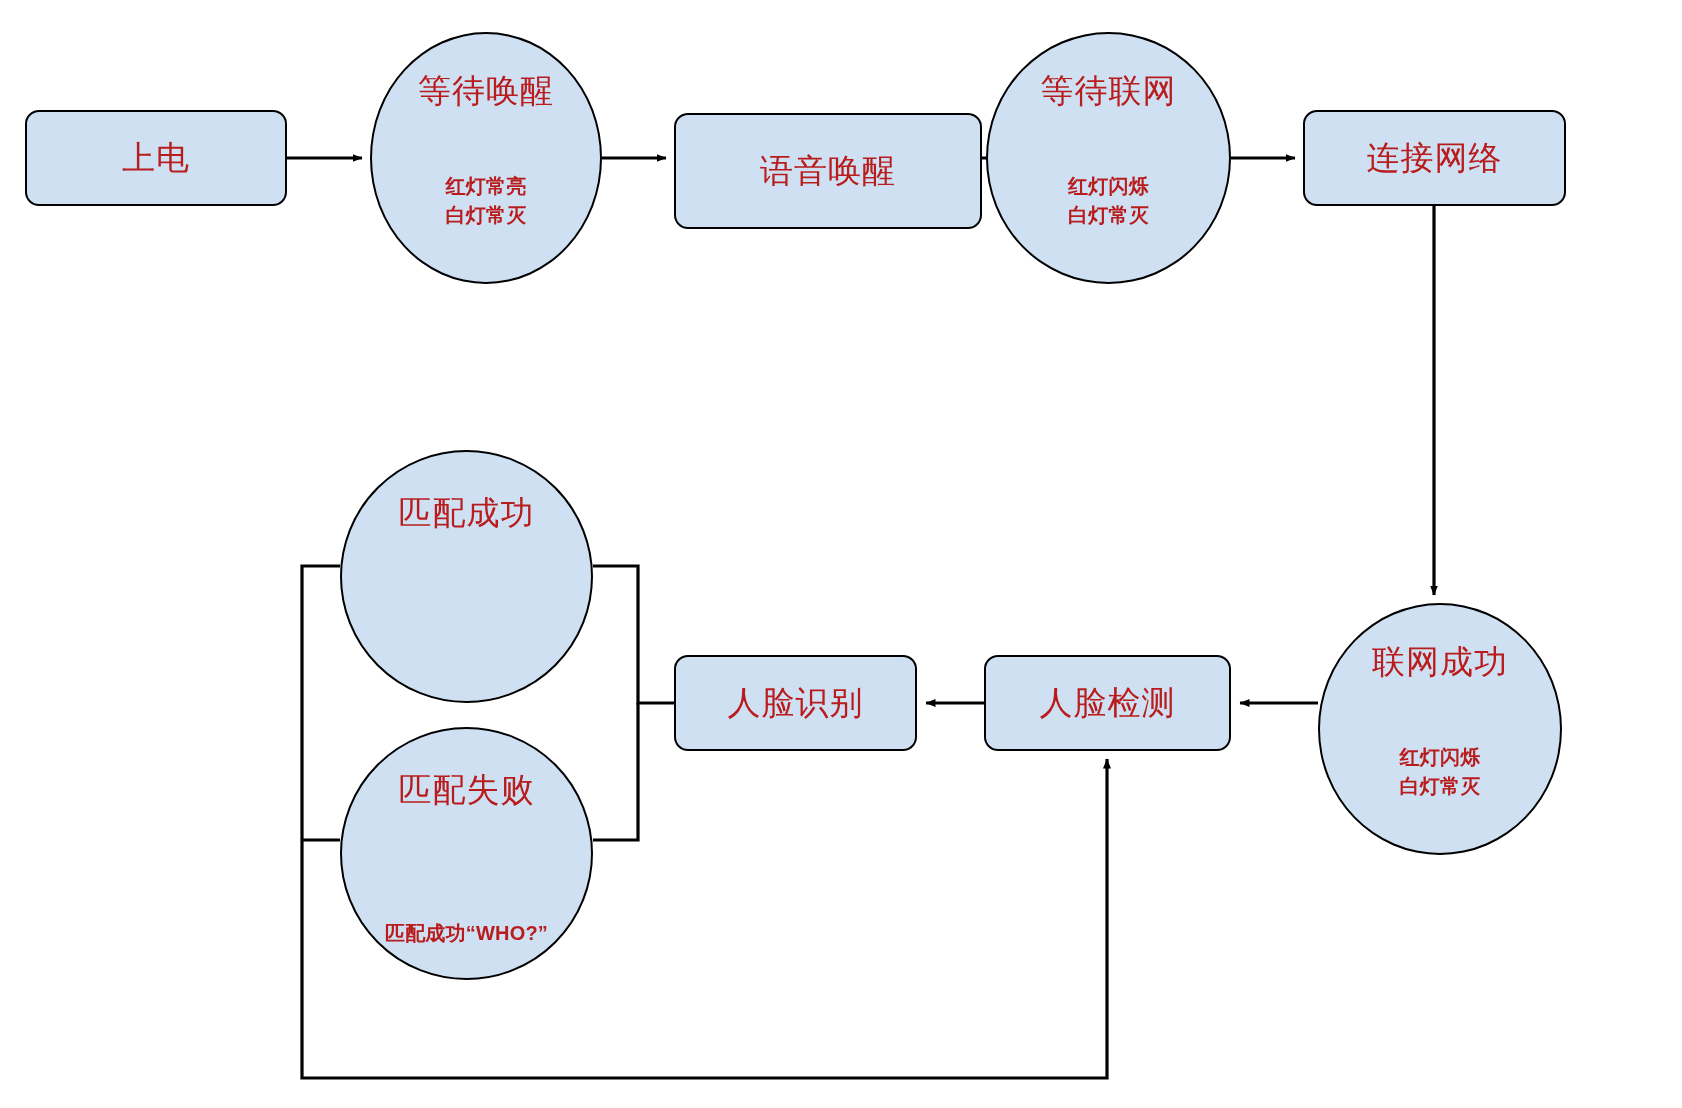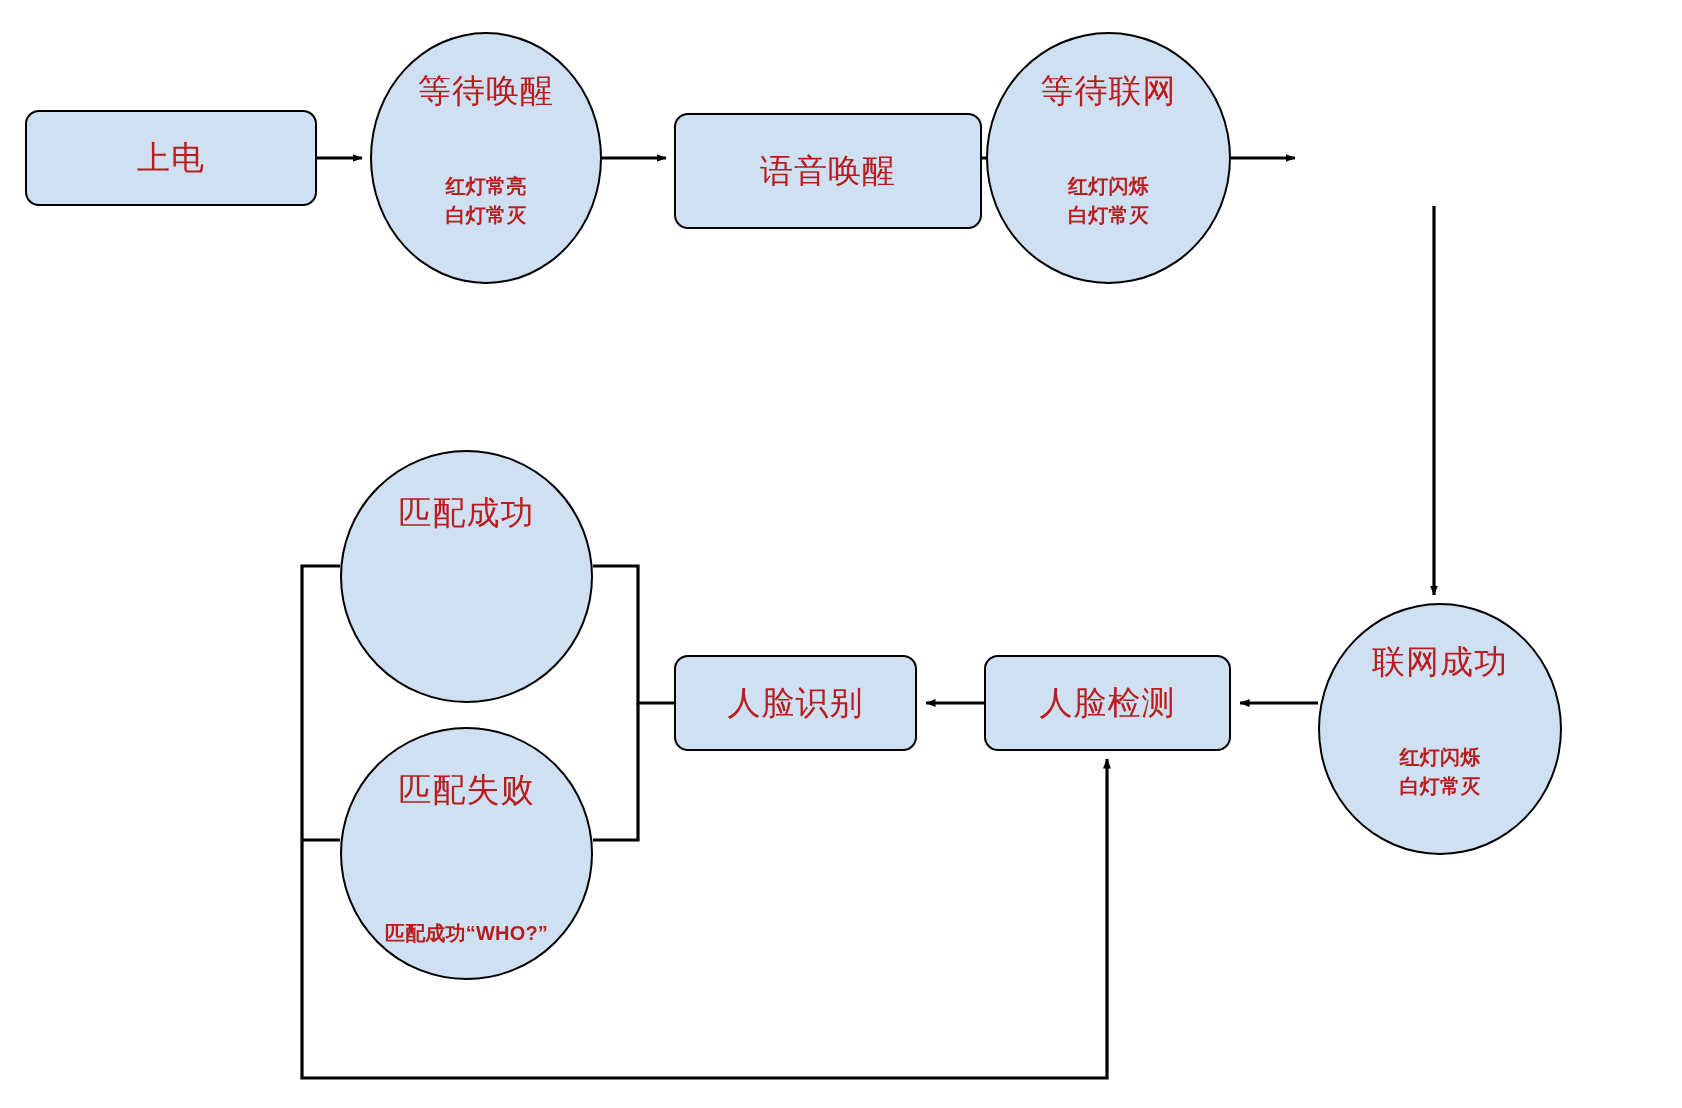--- a/index.html
+++ b/index.html
@@ -61,21 +61,21 @@
     font-weight: bold;
     letter-spacing: 0.2px;
   }
   .node.circle .node-sub {
     position: absolute;
     left: 0;
     right: 0;
     bottom: 52px;
   }
   
-  #n-power      { left:25px;   top:110px; width:292px; height:96px; }
+  #n-power      { left:25px;   top:110px; width:262px; height:96px; }
   #n-wait-wake  { left:370px;  top:32px;  width:232px; height:252px; }
   #n-voice-wake { left:674px;  top:113px; width:308px; height:116px;  }
   #n-wait-net   { left:986px;  top:32px;  width:245px; height:252px; }
   #n-connect    { left:1303px; top:110px; width:263px; height:96px;  }
   #n-net-ok     { left:1318px; top:603px; width:244px; height:252px; }
   #n-face-det   { left:984px;  top:655px; width:247px; height:96px;  }
   #n-face-rec   { left:674px;  top:655px; width:243px; height:96px;  }
   #n-match-ok   { left:340px;  top:450px; width:253px; height:253px; }
   #n-match-fail { left:340px;  top:727px; width:253px; height:253px; }
 
@@ -133,20 +133,23 @@
   <div class="node box" id="n-voice-wake">
     <div class="node-title">语音唤醒</div>
   </div>
 
   <div class="node circle" id="n-wait-net">
     <div class="node-title">等待联网</div>
     <div class="node-sub">红灯闪烁
 白灯常灭</div>
   </div>
 
+  <div class="node box" id="n-connect">
+    <div class="node-title">连接网络</div>
+  </div>
 
   <div class="node circle" id="n-net-ok">
     <div class="node-title">联网成功</div>
     <div class="node-sub">红灯闪烁
 白灯常灭</div>
   </div>
 
   <div class="node box" id="n-face-det">
     <div class="node-title">人脸检测</div>
   </div>

